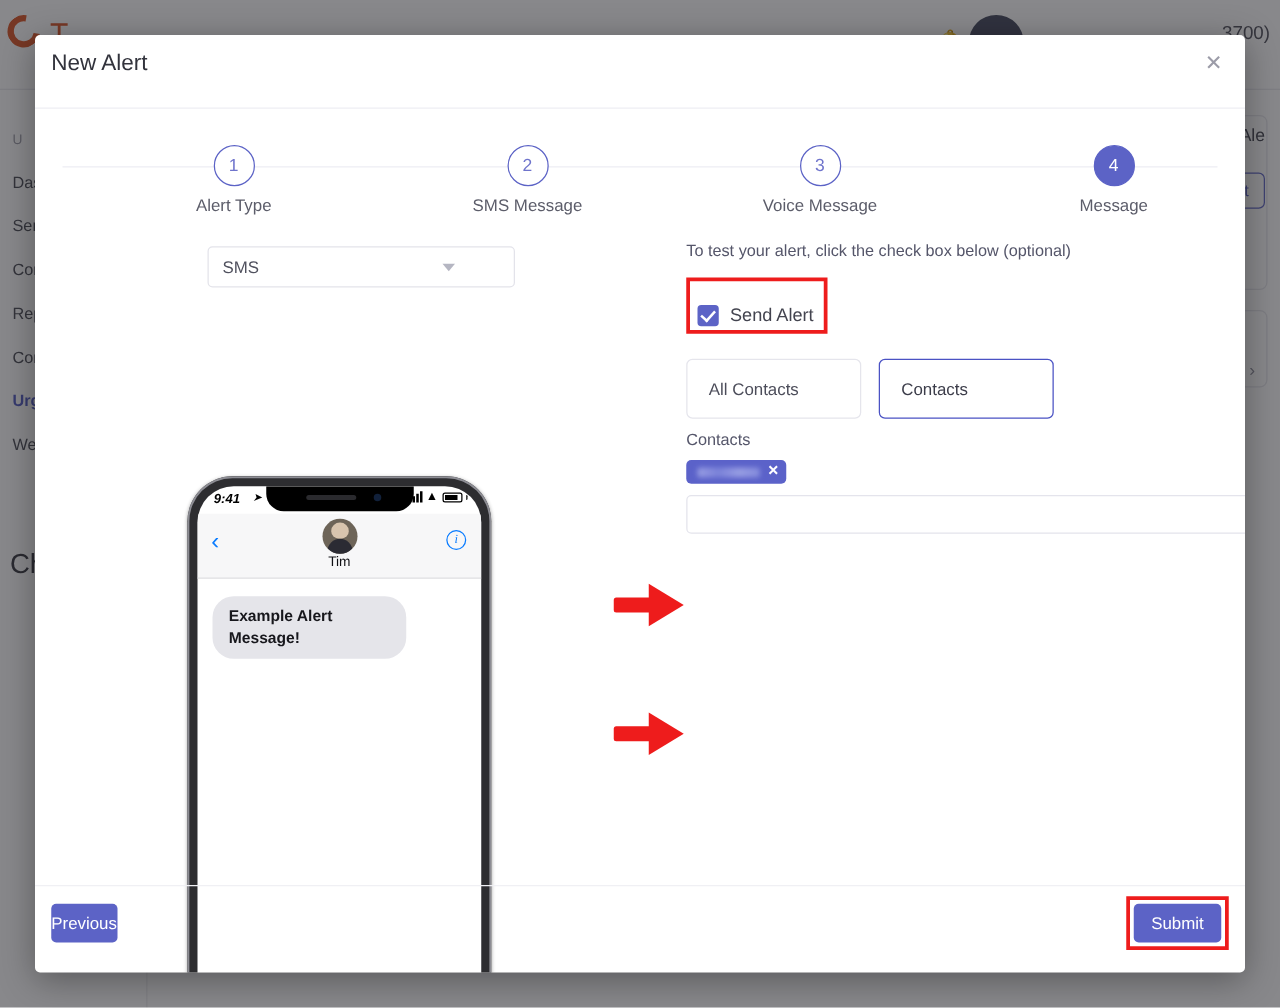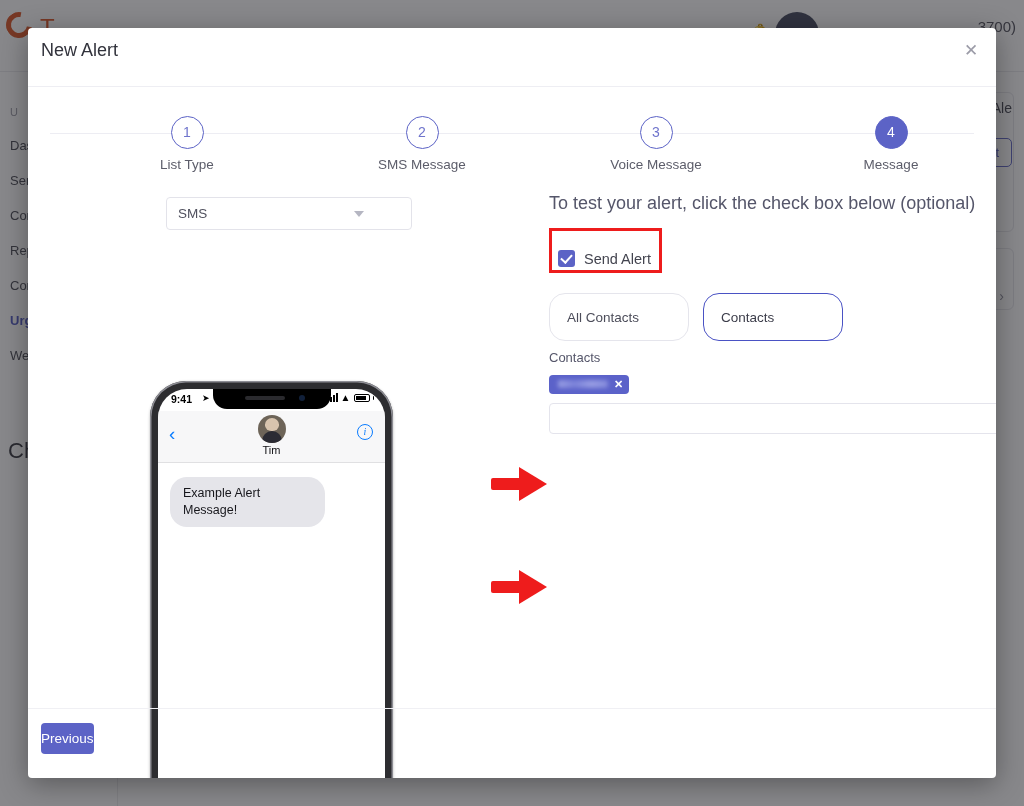--- a/index.html
+++ b/index.html
@@ -194,21 +194,21 @@
   }
   #notch-speaker {
     position: absolute; left: 32px; top: 7px; width: 40px; height: 4px;
     background: #2a2a2e; border-radius: 2px;
   }
   #notch-cam {
     position: absolute; right: 26px; top: 6px; width: 6px; height: 6px;
     background: #11203a; border-radius: 50%;
   }
   #statusbar {
-    position: relative; height: 22px; z-index: 6;
+    position: relative; height: 22px; z-index: 6; font-style: italic;
   }
   #sb-time {
     position: absolute; left: 13px; top: 4px;
     font-size: 10.5px; font-weight: bold; color: #000;
   }
   #sb-loc {
     position: absolute; left: 44px; top: 4px;
     font-size: 9px; color: #000;
   }
   #sb-right {
@@ -264,29 +264,29 @@
     color: #0a7cff; font-size: 10px; line-height: 14px; text-align: center;
     font-family: "Liberation Serif", serif; font-style: italic;
   }
 
   #msg-area { position: relative; padding: 14px 12px; }
   #msg-bubble {
     display: inline-block; max-width: 155px;
     background: #e5e5ea; color: #17171c;
     border-radius: 17px;
     padding: 8px 13px;
-    font-size: 12.5px; line-height: 1.35;
+    font-size: 12.5px; line-height: 1.35; font-weight: bold;
   }
 
   
   #right-col {
     position: absolute; left: 492px; top: 0; width: 470px;
   }
   .hint {
-    font-size: 18px; color: #55566a; margin: 10px 0 0 29px;
+    font-size: 13px; color: #55566a; margin: 10px 0 0 29px;
   }
   #send-alert-wrap {
     position: relative; display: inline-block;
     margin: 14px 0 0 29px;
     border: 3px solid #ee1c1c;
     padding: 3px 8px 3px 6px;
   }
   #send-alert-row { display: flex; align-items: center; gap: 9px; margin-top: 16px; }
   #send-alert-box {
     width: 17px; height: 17px; border-radius: 3px;
@@ -298,21 +298,21 @@
     border: solid #fff; border-width: 0 2px 2px 0;
     transform: rotate(42deg);
   }
   #send-alert-label { font-size: 14.5px; color: #43444f; }
 
   #recip-tabs {
     display: flex; gap: 14px; margin: 20px 0 0 29px;
   }
   .recip-tab {
     width: 140px; height: 48px;
-    border: 1px solid #e5e5ec; border-radius: 16px;
+    border: 1px solid #e5e5ec; border-radius: 5px;
     background: #ffffff;
     font-size: 13.5px; color: #4c4d5a;
     text-align: left; padding-left: 17px;
     font-family: "Liberation Sans", sans-serif;
     cursor: pointer;
   }
   .recip-tab.selected { border: 1.6px solid #4a52c4; color: #3c3d4a; }
 
   #contacts-label {
     font-size: 13px; color: #55566a; margin: 9px 0 0 29px;
@@ -420,21 +420,21 @@
   <div id="modal-header">
     <div id="modal-title">New Alert</div>
     <button id="modal-close">✕</button>
   </div>
 
   <div id="stepper">
     <div id="stepper-line"></div>
 
     <div class="step" style="left:84px">
       <div class="step-circle">1</div>
-      <div class="step-label">List Type</div>
+      <div class="step-label">Alert Type</div>
     </div>
 
     <div class="step" style="left:319px">
       <div class="step-circle">2</div>
       <div class="step-label">SMS Message</div>
     </div>
 
     <div class="step" style="left:553px">
       <div class="step-circle">3</div>
       <div class="step-label">Voice Message</div>
@@ -524,14 +524,17 @@
           <span id="chip-close">✕</span>
         </span>
       </div>
 
       <input id="contact-input" type="text" placeholder="" style="">
     </div>
   </div>
 
   <div id="modal-footer">
     <button id="previous-btn">Previous</button>
+    <div id="submit-wrap">
+      <button id="submit-btn">Submit</button>
+    </div>
   </div>
 </div>
 
 </body></html>

